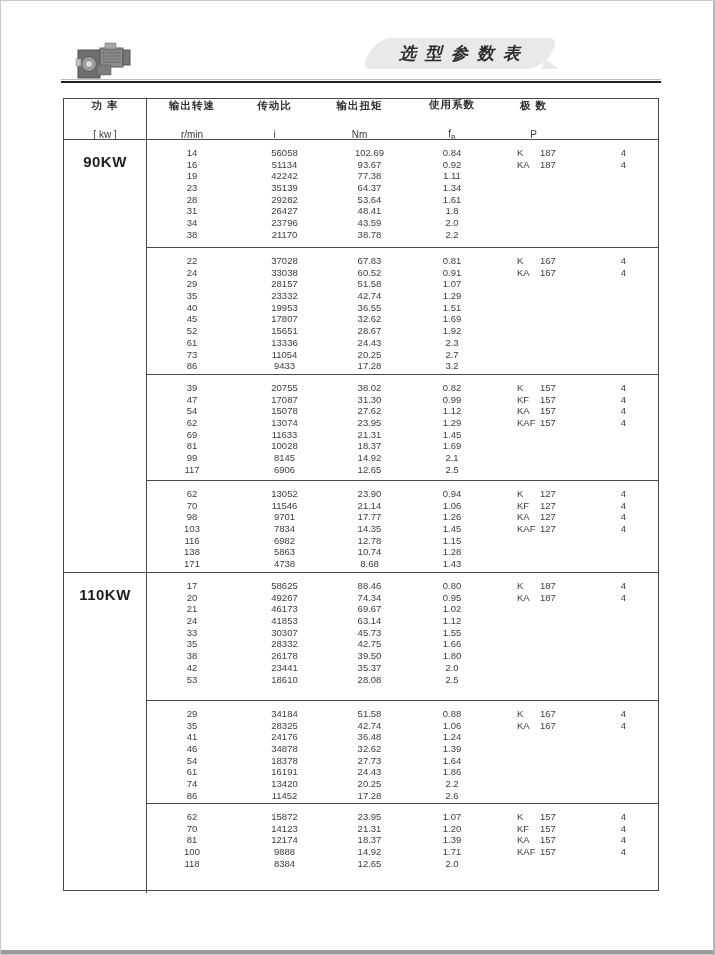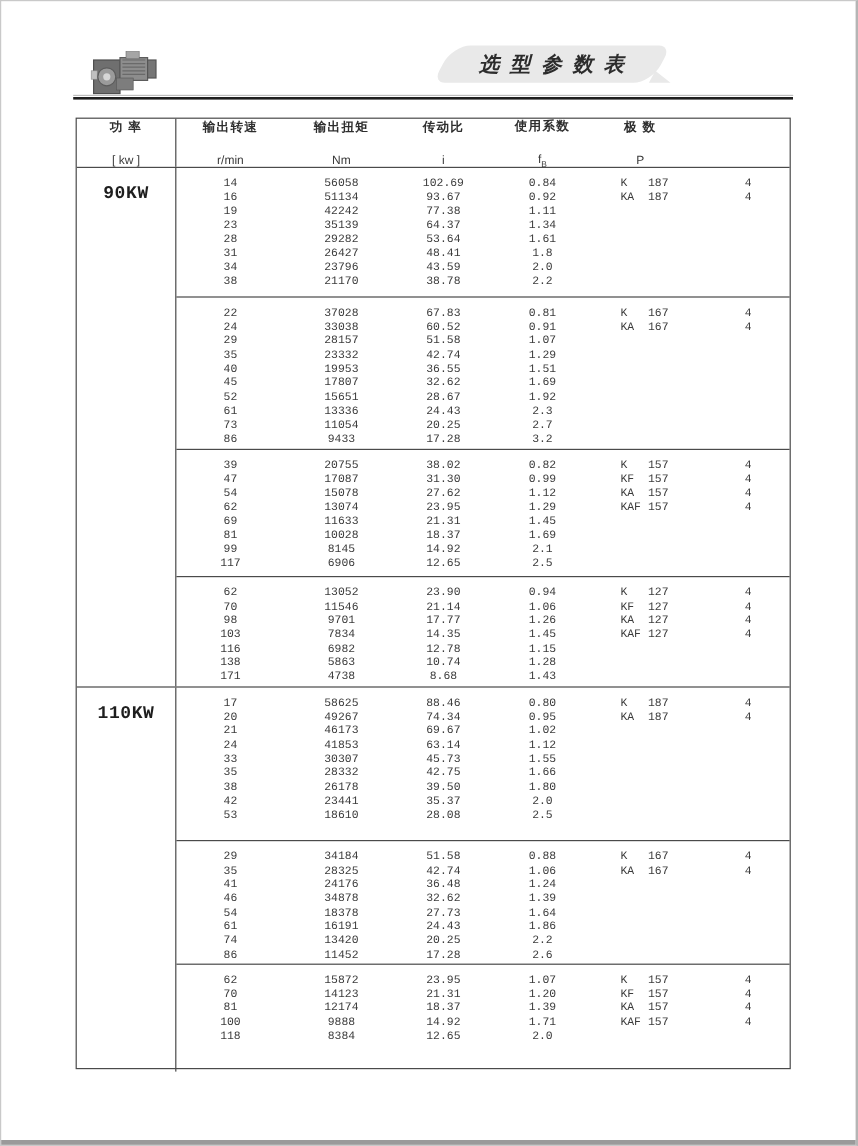--- a/index.html
+++ b/index.html
@@ -46,21 +46,21 @@
   .th sub{font-size:7px;}
   .c0{width:83px;flex:none;}
   .c1{width:90px;flex:none;}
   .c2{width:95px;flex:none;}
   .c3{width:75px;flex:none;}
   .c4{width:90px;flex:none;}
   .c5{width:90px;flex:none;}
   .c6{width:73px;flex:none;}
   .th.c0{border-right:1px solid #4a4a4a;}
 
-  .section{display:flex;flex:none;font-family:Liberation Mono, monospace;}
+  .section{display:flex;flex:none;}
   .section + .section{border-top:1px solid #4a4a4a;}
   .sec-label{
     width:83px;flex:none;border-right:1px solid #4a4a4a;
     text-align:center;padding-top:13px;
     font-size:15px;font-weight:bold;color:#1e1e1e;letter-spacing:.5px;
   }
   .blocks{flex:1;display:flex;flex-direction:column;}
   .block{position:relative;padding-top:7px;flex:none;}
   .block + .block{border-top:1px solid #4a4a4a;}
   .drow{display:flex;height:11.7px;line-height:11.7px;}
@@ -98,27 +98,27 @@
 <div class="param-table">
   <div class="thead">
       <div class="th c0">
         <div class="zh">功 率</div>
         <div class="en">[ kw ]</div>
       </div>
       <div class="th c1">
         <div class="zh">输出转速</div>
         <div class="en">r/min</div>
       </div>
+      <div class="th c3">
+        <div class="zh">传动比</div>
+        <div class="en">i</div>
+      </div>
       <div class="th c2">
         <div class="zh">输出扭矩</div>
         <div class="en">Nm</div>
-      </div>
-      <div class="th c3">
-        <div class="zh">传动比</div>
-        <div class="en">i</div>
       </div>
       <div class="th c4">
         <div class="zh">使用系数</div>
         <div class="en">f<sub>B</sub></div>
       </div>
       <div class="th c6">
         <div class="zh">极 数</div>
         <div class="en">P</div>
       </div>
     </div>

